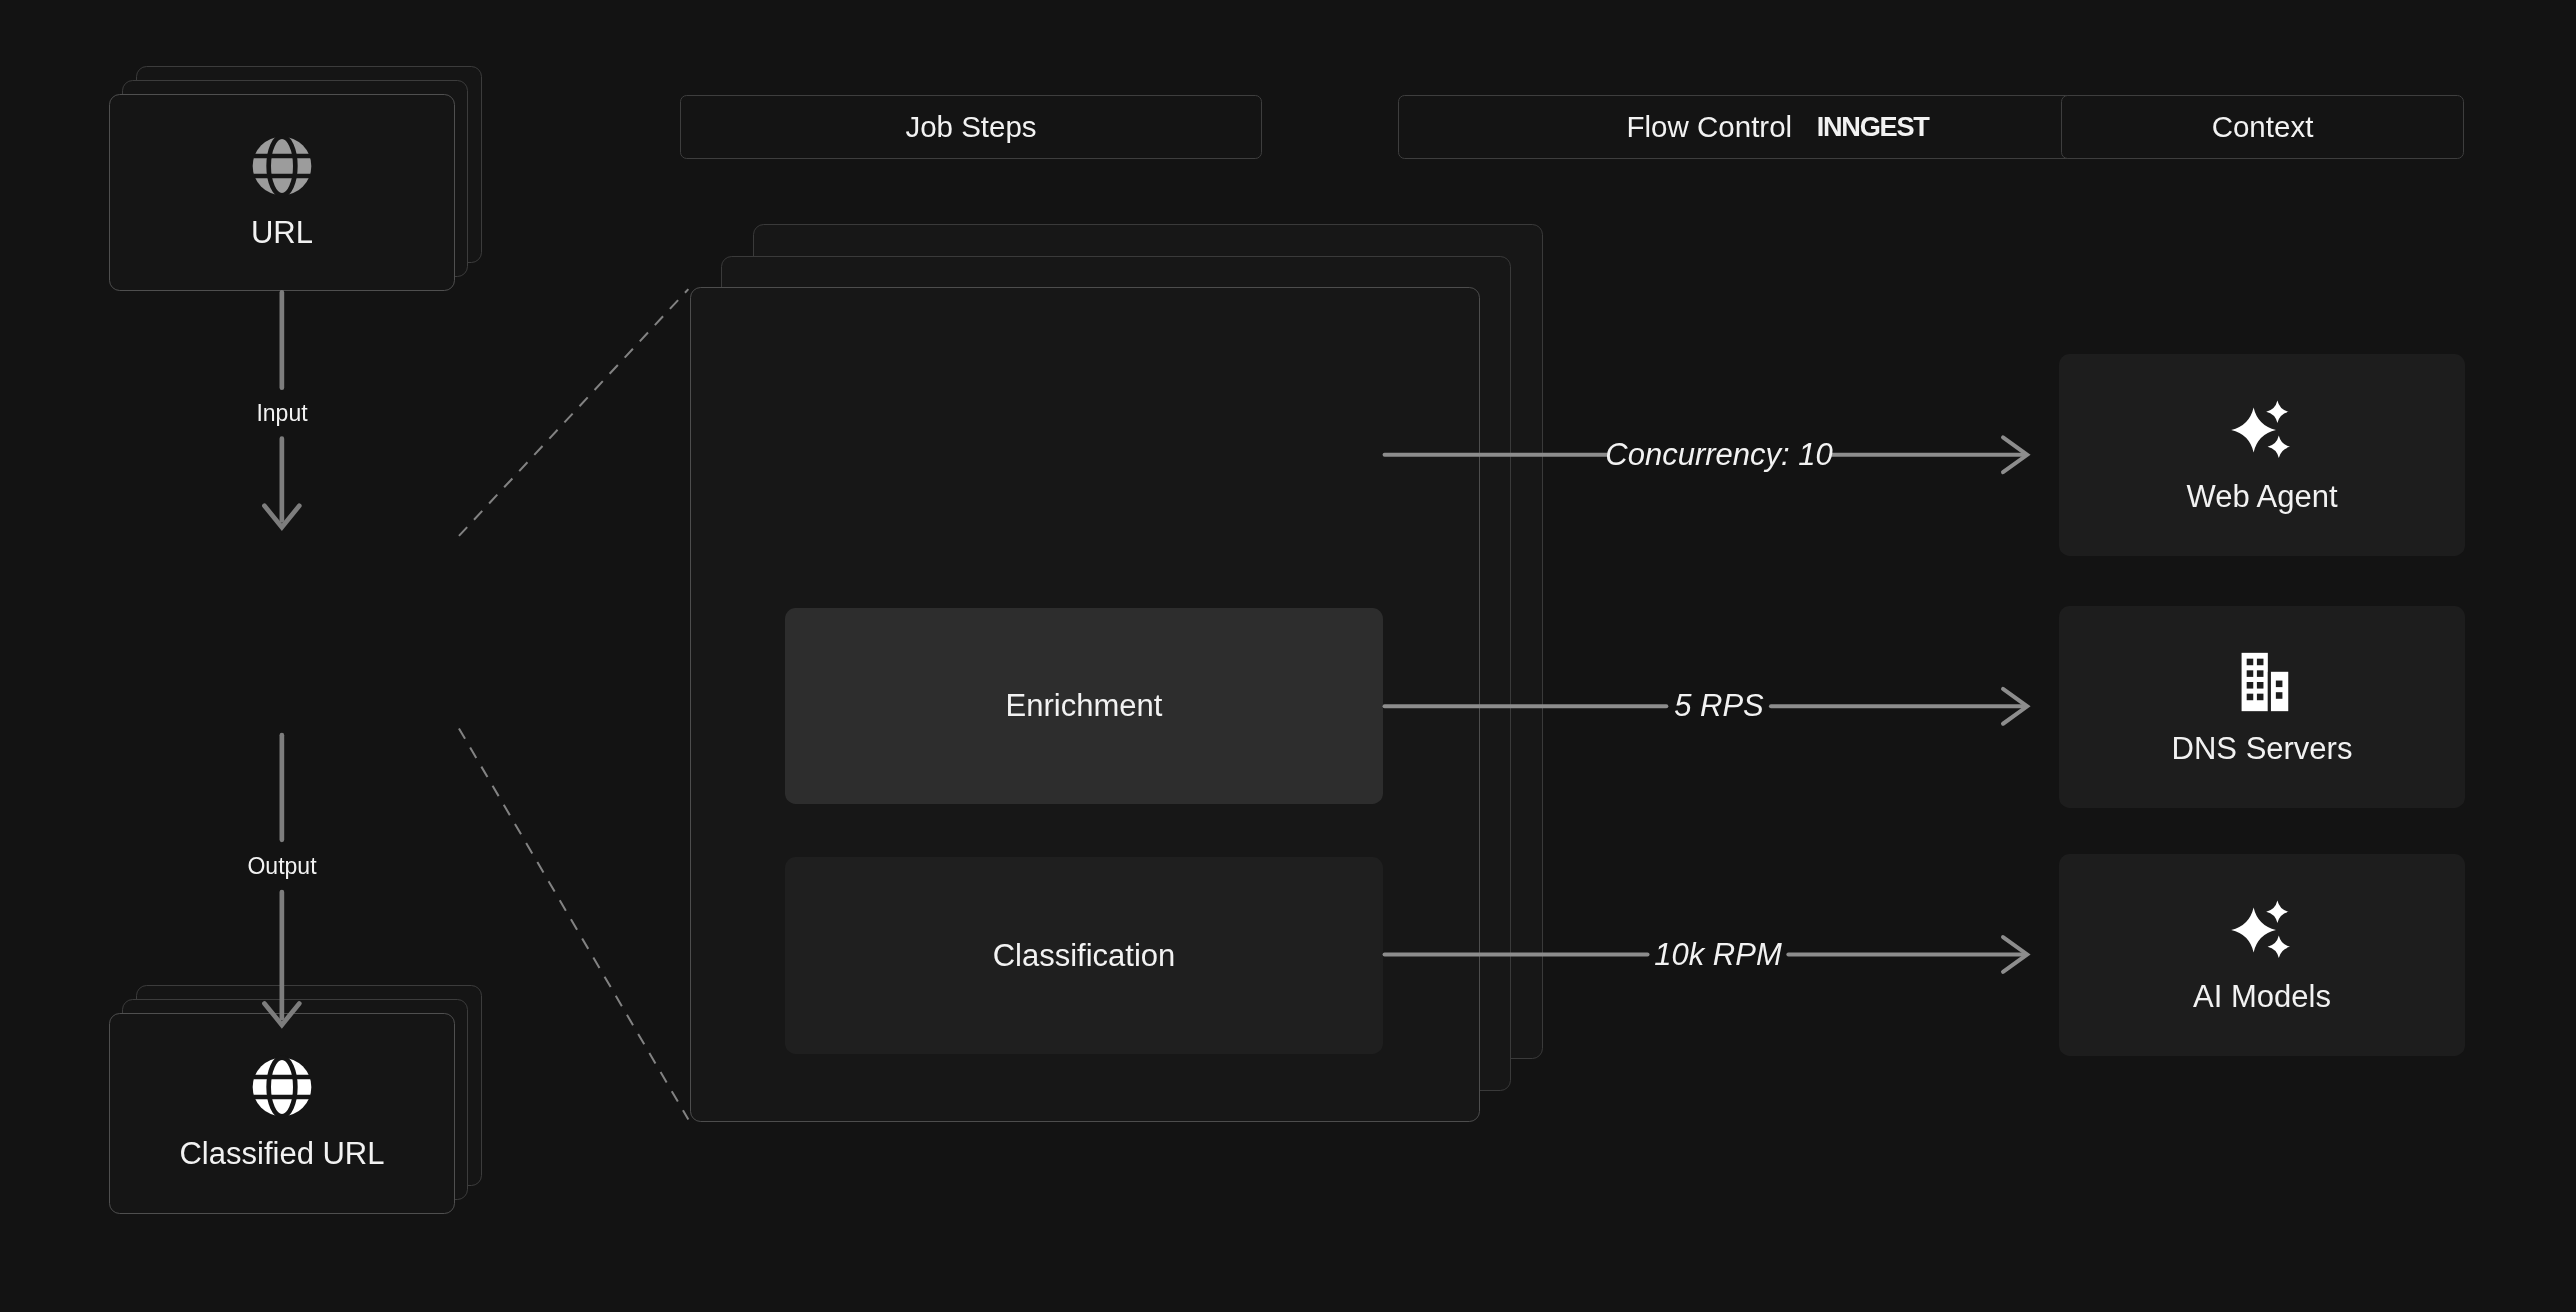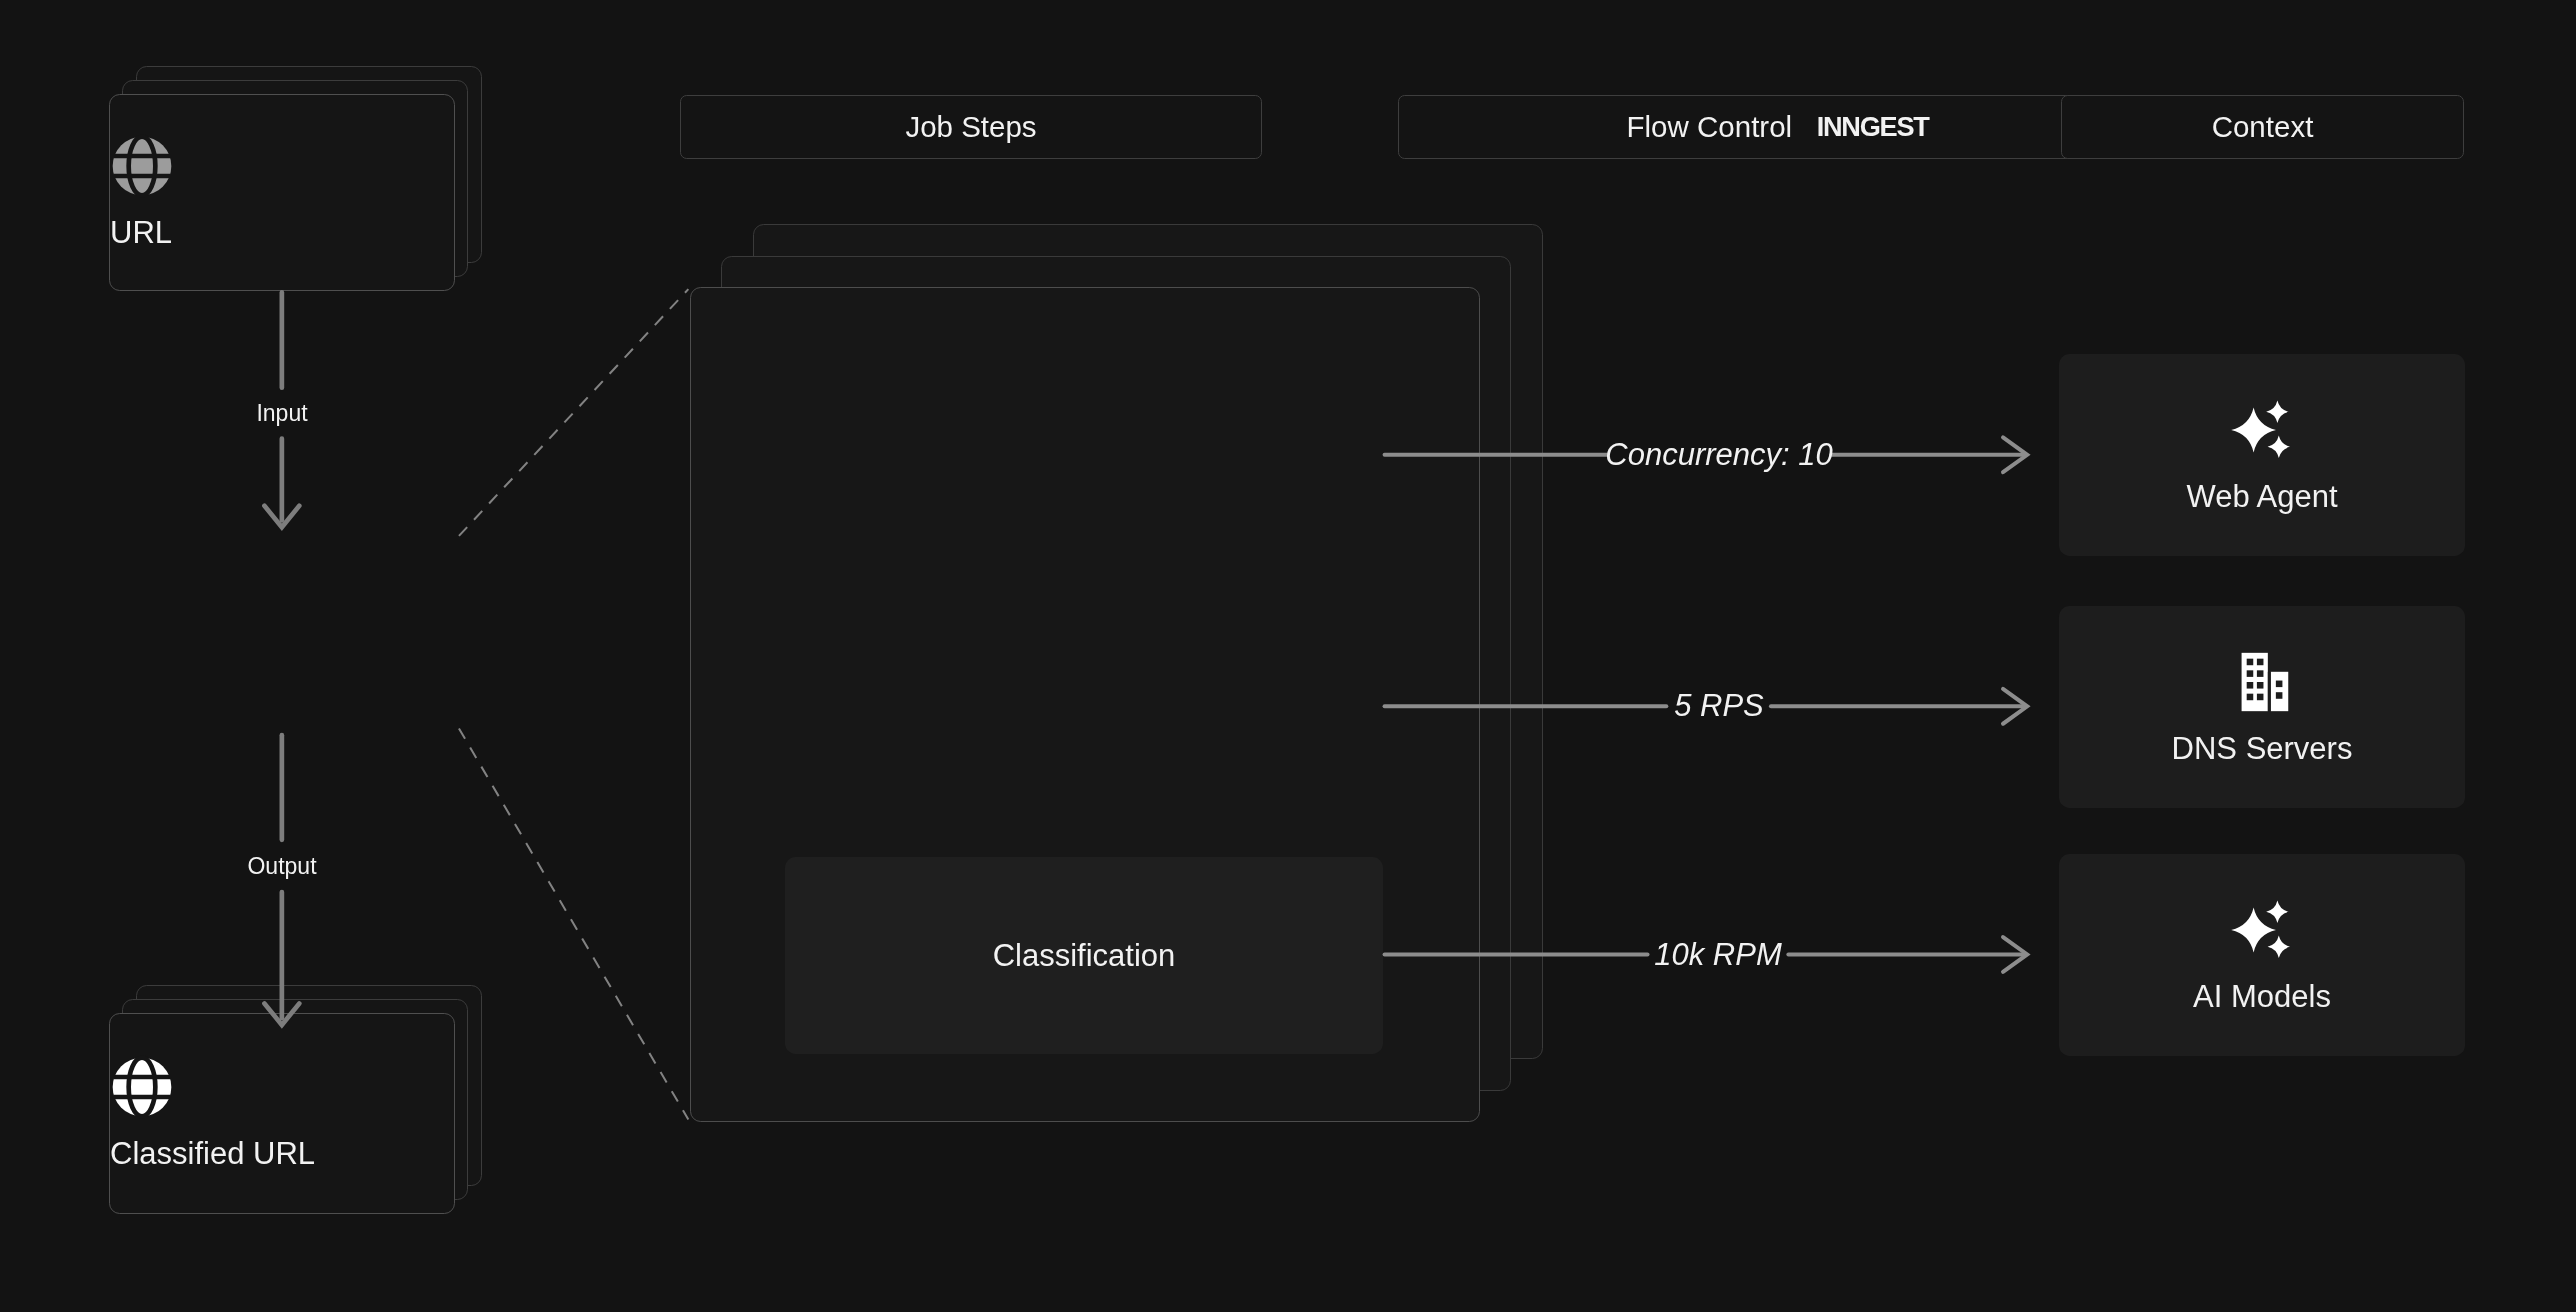--- a/index.html
+++ b/index.html
@@ -31,21 +31,21 @@
     position:absolute; width:346px;
     background:var(--card-bg,#151515);
     border:1.3px solid var(--card-border-dim,#3c3c3c);
     border-radius:10.7px; box-sizing:border-box;
   }
   .card {
     position:absolute; width:346px;
     background:var(--card-bg,#151515);
     border:1.3px solid var(--card-border,#4f4f4f);
     border-radius:10.7px; box-sizing:border-box;
-    display:flex; flex-direction:column; align-items:flex-start; justify-content:center;
+    display:flex; flex-direction:column; align-items:center; justify-content:center;
     gap:17.4px; font-size:31px;
   }
   .card.borderless { border:none; background:var(--classify-bg,#1f1f1f); }
 
   
   .panel-layer {
     position:absolute; width:790px; height:835px;
     background:var(--panel-bg,#171717);
     border:1.3px solid var(--panel-border-dim,#3a3a3a);
     border-radius:10.7px; box-sizing:border-box;
@@ -136,20 +136,23 @@
       <line class="globe-cut" x1="6" y1="33" x2="90" y2="33"></line>
       <line class="globe-cut" x1="6" y1="63" x2="90" y2="63"></line>
     </svg>
     <span>Classified URL</span>
   </div>
 
   <div class="panel-layer" style="left:753px; top:224px; z-index:1;"></div>
   <div class="panel-layer" style="left:721px; top:256px; z-index:2;"></div>
   <div class="panel-layer front" style="left:690px; top:287px; z-index:3;"></div>
 
+  <div class="step highlight" style="top:608px; height:196px;">
+    <span>Enrichment</span>
+  </div>
   <div class="step" style="top:857px; height:197px;">
     <span>Classification</span>
   </div>
 
   <div class="flow-label" style="left:1719px; top:455px;">Concurrency: 10</div>
   <div class="flow-label" style="left:1719px; top:706px;">5 RPS</div>
   <div class="flow-label" style="left:1718px; top:955px;">10k RPM</div>
 
   <div class="side-card" style="top:354px;">
     <svg class="icon" width="70" height="70" viewBox="0 0 96 100" fill="var(--icon-white,#ffffff)">

